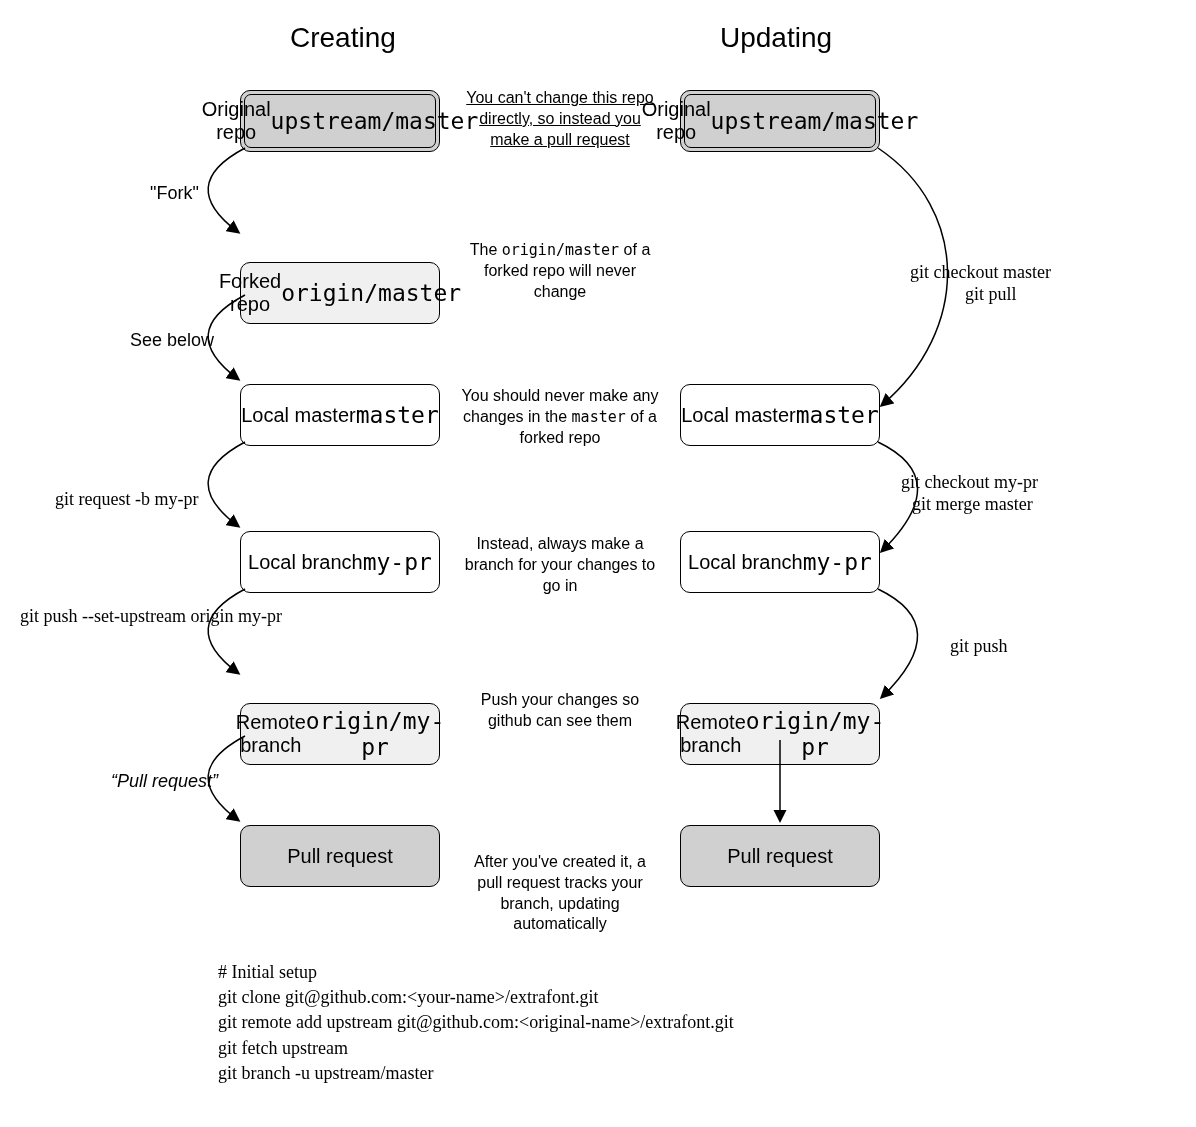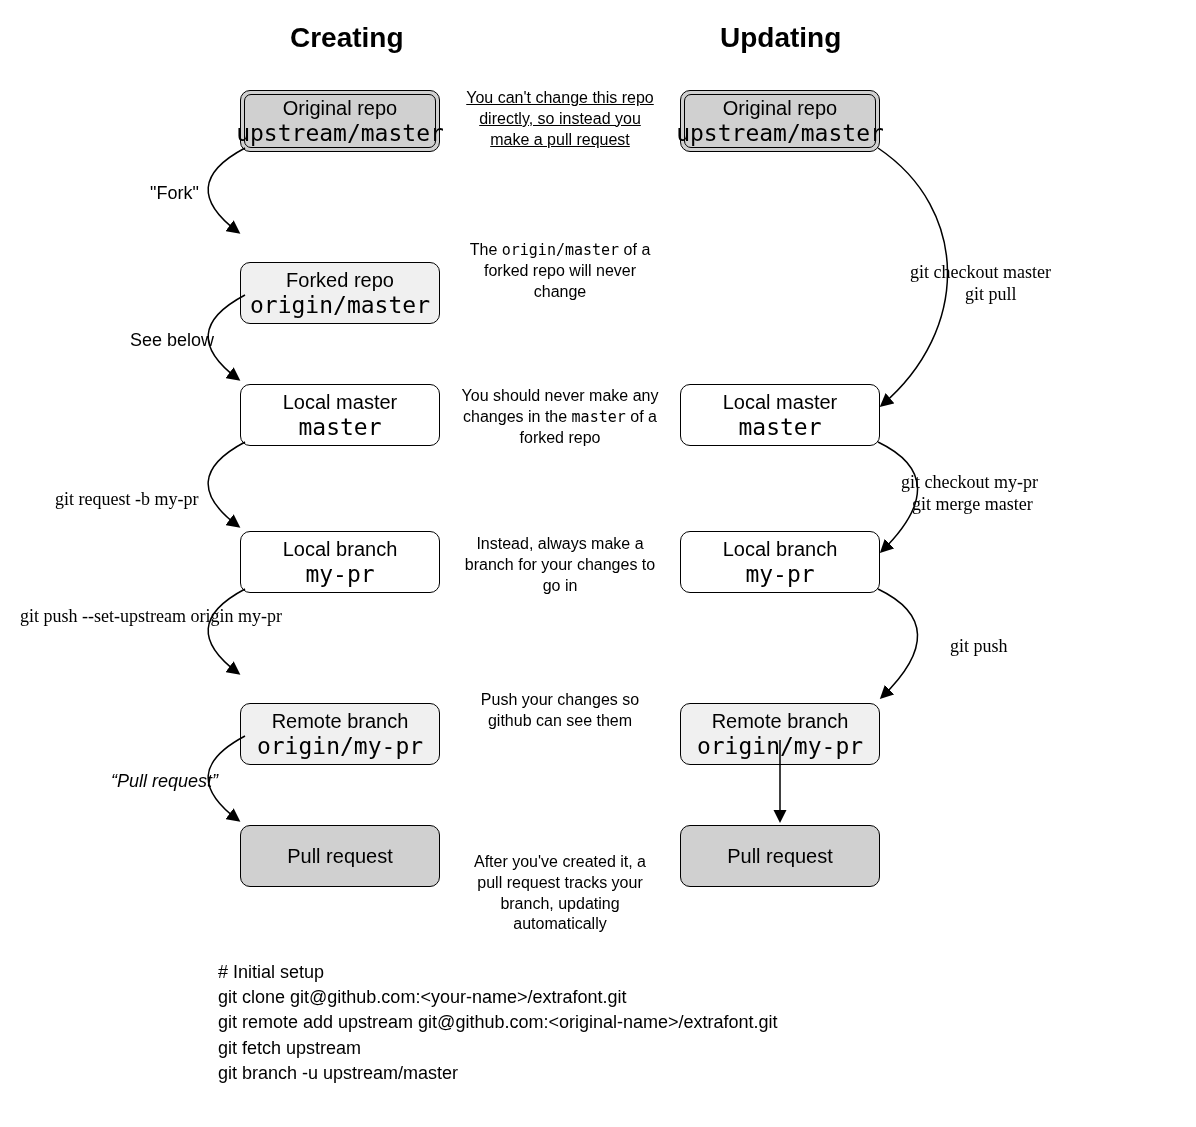--- a/index.html
+++ b/index.html
@@ -8,31 +8,31 @@
       background: #fff;
       width: 1196px;
       height: 1127px;
       position: relative;
     }
     .mono { font-family: "Menlo", "Consolas", monospace; }
     
     .heading {
       position: absolute;
       font-size: 28px;
-      font-weight: bold;
+      font-weight: normal;
     }
     
     .node {
       position: absolute;
       width: 200px;
       height: 62px;
       border: 1.5px solid #000;
       border-radius: 10px;
       display: flex;
-      flex-direction: column;
+      flex-direction: row;
       align-items: center;
       justify-content: center;
       text-align: center;
       background: #fff;
     }
     .node.gray { background: #d0d0d0; }
     .node.lightgray { background: #f0f0f0; margin-top: 25px; }
     .node.double::after {
       content: "";
       position: absolute;
@@ -56,21 +56,21 @@
     
     .edge-label {
       position: absolute;
       font-size: 18px;
       white-space: nowrap;
     }
     .edge-label.mono { font-family: Liberation Serif, serif; margin-top: 12px; }
     
     .setup-block {
       position: absolute;
-      font-family: Liberation Sans, sans-serif;
+      font-family: Liberation Serif, serif;
       font-size: 18px;
       line-height: 1.4;
       white-space: pre;
     }
     
     svg.arrows {
       position: absolute;
       top: 0; left: 0;
       width: 1196px; height: 1127px;
       pointer-events: none;

